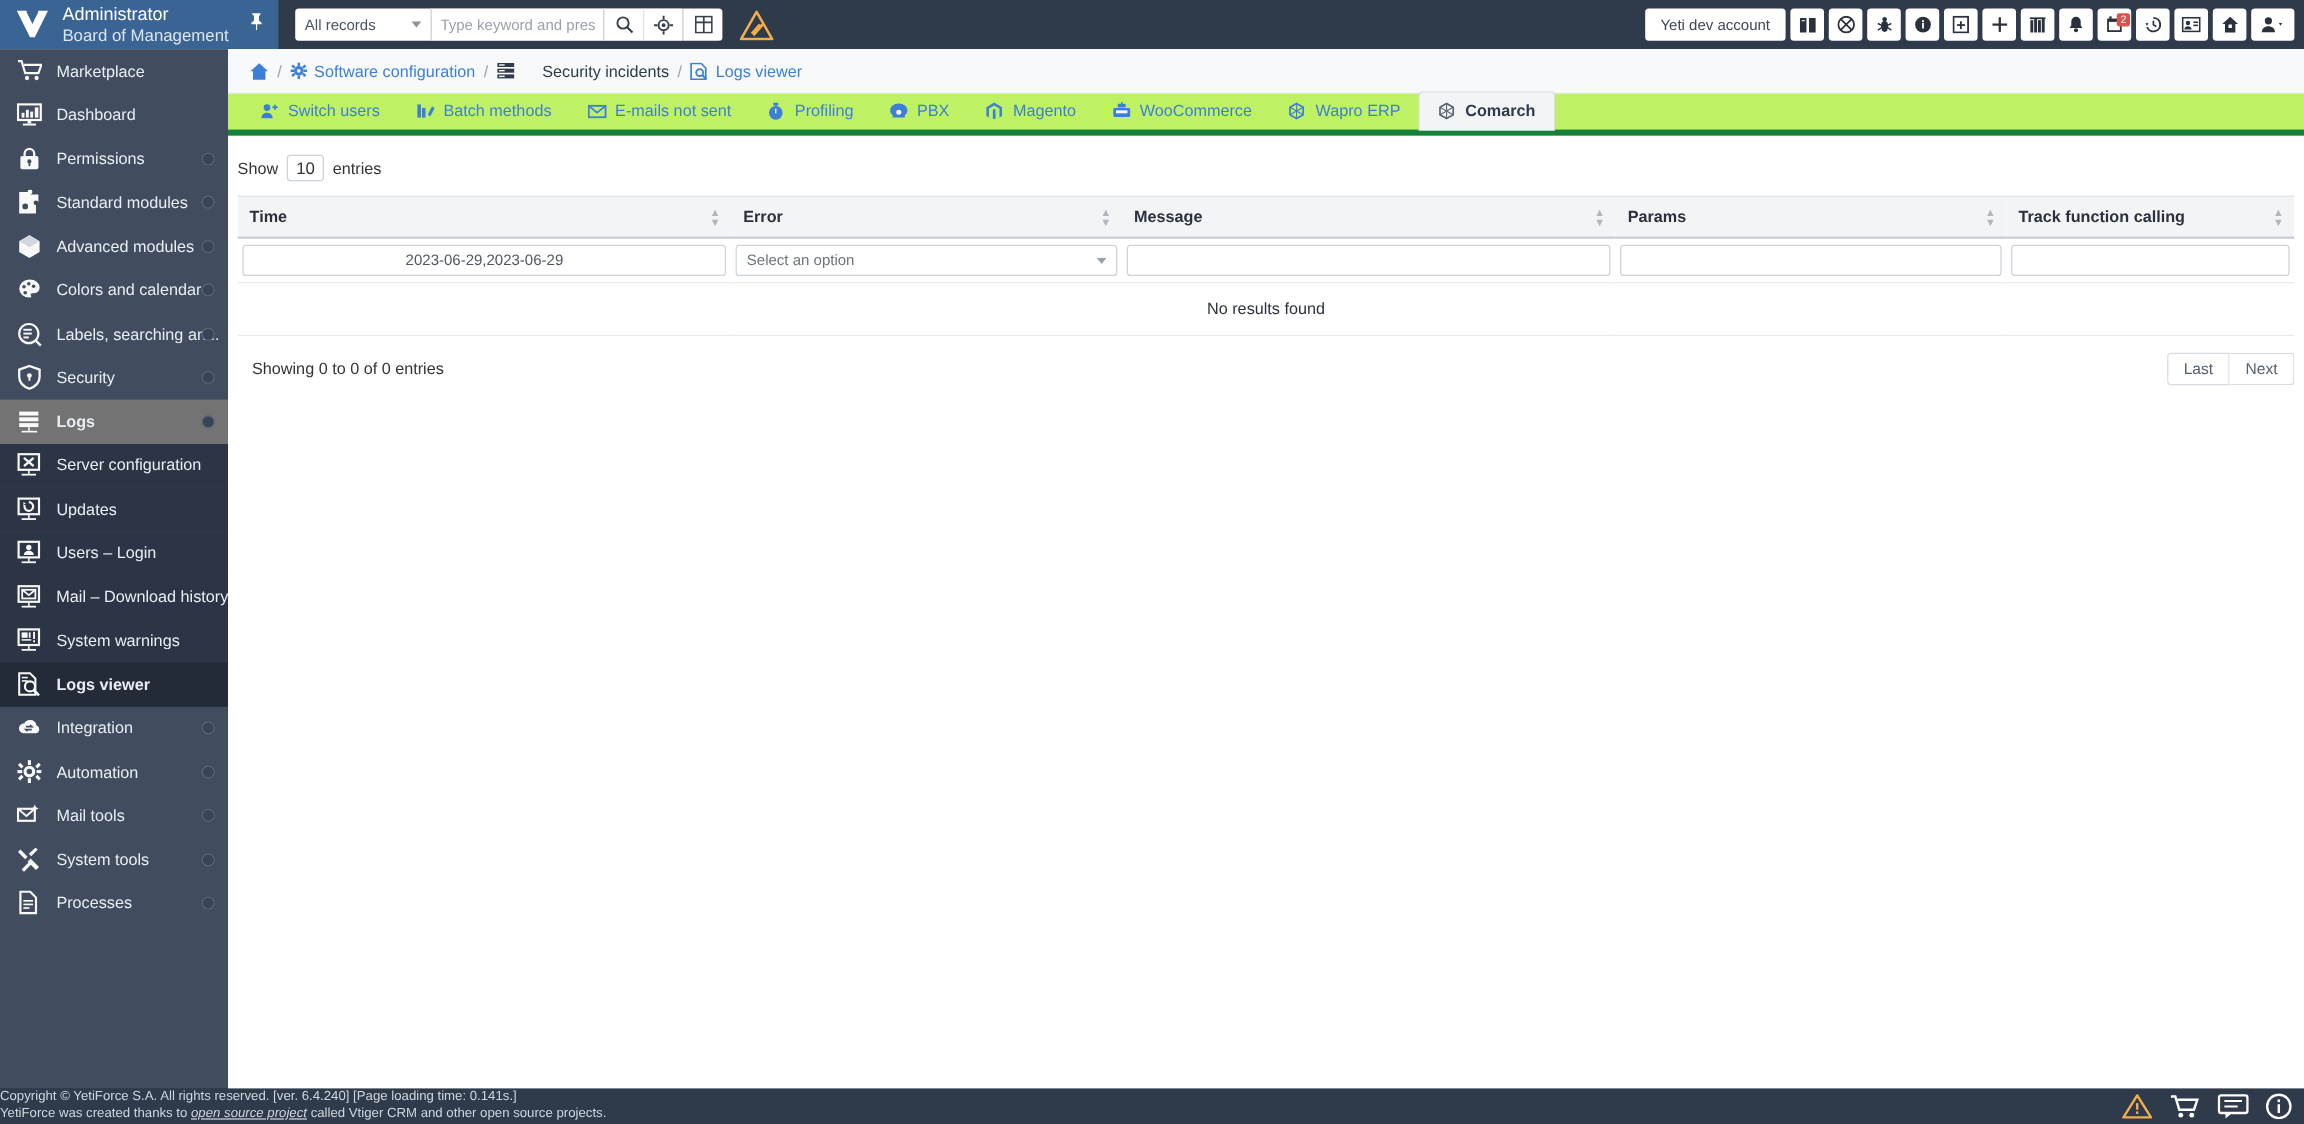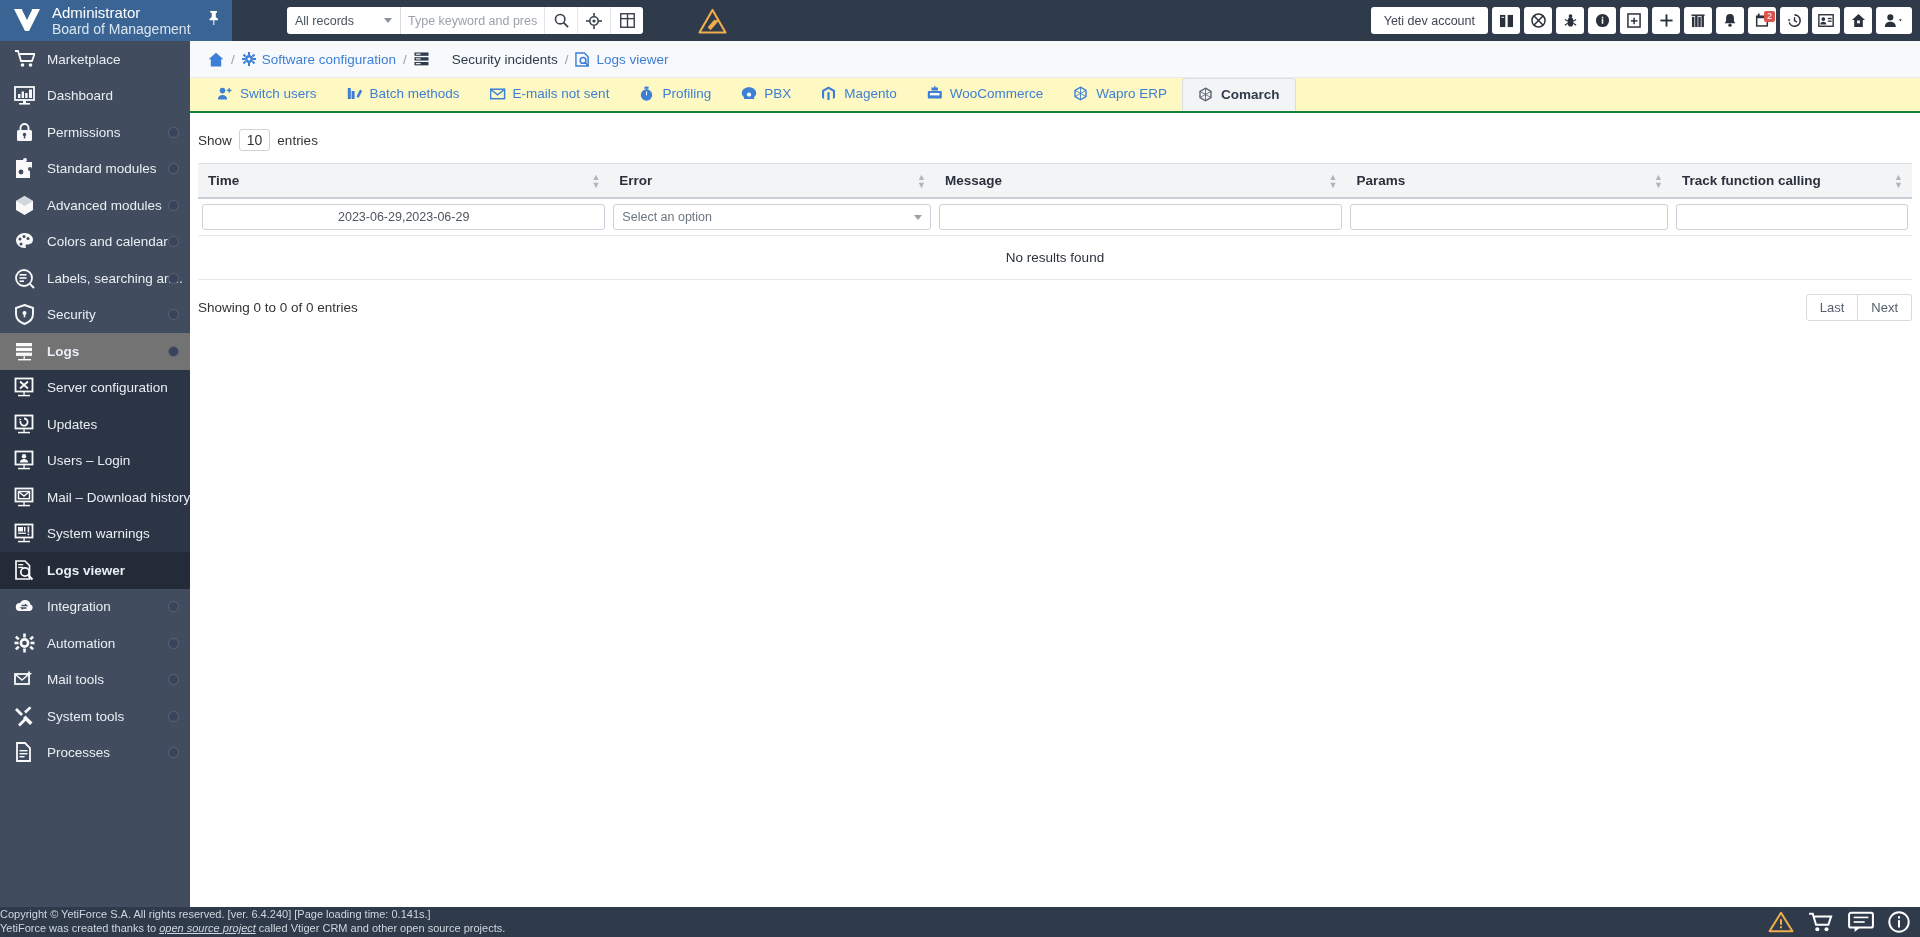--- a/index.html
+++ b/index.html
@@ -8,21 +8,21 @@
     font-family: "Liberation Sans", sans-serif;
     font-size: 13px;
     background: #fff;
     overflow: hidden;
   }
   body { position: relative; }
 
   
   #topbar {
     position: absolute; top: 0; left: 0; width: 1920px; height: 41px;
-    background: #2f3a4b; display: flex; align-items: center; gap: 41px;
+    background: #2f3a4b; display: flex; align-items: center;
   }
   #brand {
     width: 232px; height: 41px; background: #3a6494;
     display: flex; align-items: center; padding-left: 10px; position: relative;
     flex: 0 0 232px;
   }
   #brand .logo { width: 34px; height: 30px; display:flex; align-items:center; justify-content:center; }
   #brand .who { margin-left: 8px; color: #fff; line-height: 1.15; }
   #brand .who .name { font-size: 15px; }
   #brand .who .role { font-size: 14px; color: #dbe5ef; }
@@ -92,22 +92,22 @@
   }
   #breadcrumb {
     height: 37px; background: #f7f9fb; border-bottom: 1px solid #e7ebf0;
     display: flex; align-items: center; padding-left: 18px; gap: 7px; font-size: 13.5px;
   }
   #breadcrumb a { color: #3d7fd6; text-decoration: none; display: flex; align-items: center; gap: 6px; }
   #breadcrumb .sep { color: #9aa3ae; }
   #breadcrumb .cur { color: #2f3a4b; display: flex; align-items: center; gap: 23px; }
 
   #tabs {
-    height: 35px; border-bottom: 2px solid #15803d; display: flex; align-items: flex-start;
-    padding-left: 12px; background: #fef9c3;
+    height: 35px; border-bottom: 5px solid #15803d; display: flex; align-items: flex-end;
+    padding-left: 12px; background: #bef264;
   }
   .tab {
     display: flex; align-items: center; gap: 7px; padding: 0 15px; height: 31px;
     color: #3d7fd6; font-size: 13.5px; white-space: nowrap;
   }
   .tab.active {
     background: #f3f4f6; border: 1px solid #d9dee4; border-bottom: 1px solid #f3f4f6;
     border-radius: 4px 4px 0 0; color: #2f3a4b; font-weight: bold; height: 33px; margin-bottom: -1px;
   }
 
@@ -131,21 +131,21 @@
     background: #fff; font-size: 12.5px; color: #4e5man; display: flex; align-items: center;
     padding: 0 8px; color: #4e565f; font-family: inherit;
   }
   .fi.center { justify-content: center; }
   .fi.sel { justify-content: space-between; color: #6c757d; }
   .fi .caret { border-left: 4px solid transparent; border-right: 4px solid transparent; border-top: 5px solid #9aa1ab; }
   #noresults {
     text-align: center; padding: 14px; font-size: 13.5px; color: #2b313c;
     border-bottom: 1px solid #e6eaef;
   }
-  #showinfo { display: flex; align-items: center; padding: 14px 8px; font-size: 13.5px; color: #333; }
+  #showinfo { display: flex; align-items: center; padding: 14px 8px; font-size: 13.5px; color: #333; margin-left: 12px; }
   #pager { margin-left: auto; display: flex; }
   #pager .pg {
     border: 1px solid #d6dbe1; padding: 5px 13px; font-size: 13px; color: #555f6b; background: #fff;
   }
   #pager .pg:first-child { border-radius: 3px 0 0 3px; }
   #pager .pg:last-child { border-left: none; border-radius: 0 3px 3px 0; }
 
   
   #footer {
     position: absolute; left: 0; bottom: 0; width: 1920px; height: 30px;

